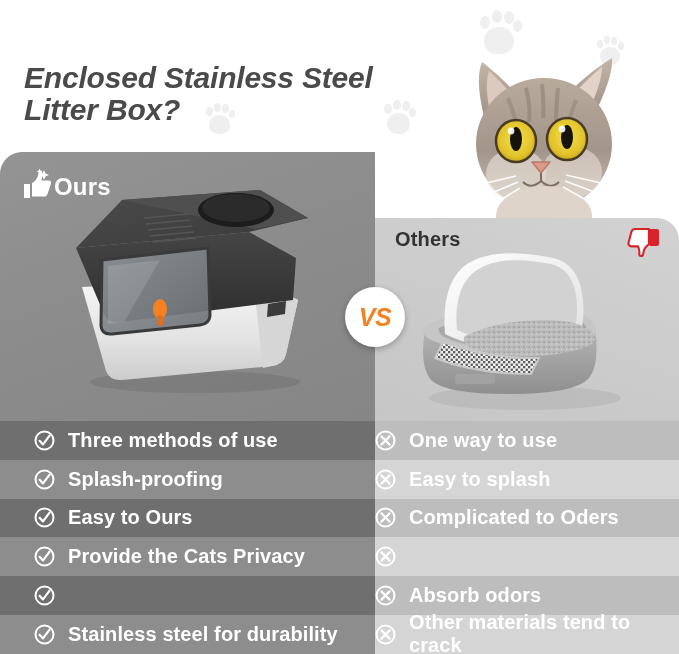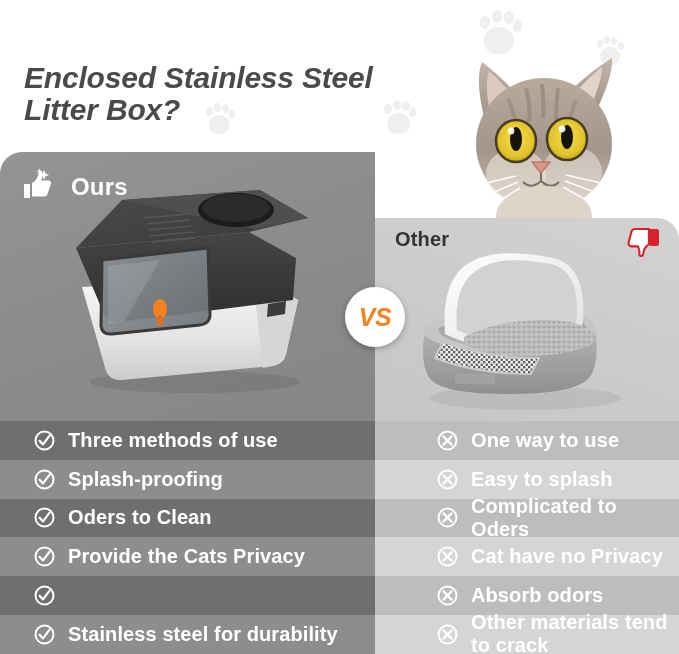--- a/index.html
+++ b/index.html
@@ -37,21 +37,21 @@
     position:absolute;left:0;top:152px;width:375px;height:270px;
     background:linear-gradient(160deg,#949494 0%,#8c8c8c 45%,#868686 100%);
     border-top-left-radius:22px;
   }
   .panel-others{
     position:absolute;left:375px;top:218px;width:304px;height:204px;
     background:linear-gradient(200deg,#d2d2d2 0%,#cbcbcb 55%,#c6c6c6 100%);
     border-top-right-radius:22px;
   }
 
-  .ours-head{position:absolute;left:20px;top:16px;display:flex;align-items:center;gap:17px;}
+  .ours-head{position:absolute;left:20px;top:16px;display:flex;align-items:center;gap:0;}
   .ours-head .lbl{font-size:24px;font-weight:bold;color:#ffffff;letter-spacing:0.2px;}
   .others-head{position:absolute;left:20px;top:10px;}
   .others-head .lbl{font-size:20px;font-weight:bold;color:#333333;letter-spacing:0.2px;}
   .thumb-down-wrap{position:absolute;right:18px;top:8px;}
 
   
   .vs{
     position:absolute;left:345px;top:287px;width:60px;height:60px;border-radius:50%;
     background:#ffffff;box-shadow:0 2px 6px rgba(0,0,0,.28);
     display:flex;align-items:center;justify-content:center;
@@ -61,21 +61,21 @@
 
   
   .prod-ours{position:absolute;left:60px;top:30px;width:265px;height:215px;}
   .prod-others{position:absolute;left:28px;top:28px;width:245px;height:168px;}
 
   
   .rows{position:absolute;left:0;top:421px;width:679px;height:233px;}
   .rowline{position:relative;height:38.8px;width:679px;}
   .cell{position:absolute;top:0;height:100%;display:flex;align-items:center;}
   .cell.left{left:0;width:375px;padding-left:34px;box-sizing:border-box;}
-  .cell.right{left:375px;width:304px;padding-left:62px;box-sizing:border-box;}
+  .cell.right{left:375px;width:304px;box-sizing:border-box;}
   .cell .txt{font-size:20px;font-weight:bold;color:#ffffff;letter-spacing:0.1px;margin-left:13px;}
   .cell.right .txt{color:#ffffff;}
   .ico{flex:0 0 auto;width:21px;height:21px;}
   .lrow-a{background:#6f6f6f;}
   .lrow-b{background:#8d8d8d;}
   .rrow-a{background:#bdbdbd;}
   .rrow-b{background:#d5d5d5;}
 </style>
 </head>
 <body>
@@ -242,21 +242,21 @@
         <rect x="97" y="133" width="6" height="11" rx="3" fill="#E2701A"></rect>
 
         <path d="M208 122 l18 -3 l-1 13 l-18 3 z" fill="#3b3b3b"></path>
       </svg>
     </div>
   </div>
 
   <div class="panel-others">
 
     <div class="others-head">
-      <span class="lbl">Other</span>
+      <span class="lbl">Others</span>
     </div>
 
     <div class="thumb-down-wrap">
       <svg width="36" height="36" viewBox="0 0 36 36">
         <path d="M25 3 h7 a2 2 0 0 1 2 2 v13 a2 2 0 0 1 -2 2 h-7 z" fill="#d8232a"></path>
         <path d="M24 3 H10 c-1.8 0-3.2 1.2-3.6 2.8 L3.6 16.6 C3 18.5 4.4 20.4 6.4 20.4 H13 c0.9 2 1.7 4.6 1.3 7.6 -0.35 2.6 3.4 2.6 3.8 0 C18.6 24 20.6 20.2 24 18.4 Z" fill="#ffffff" stroke="#d8232a" stroke-width="2.1" stroke-linejoin="round"></path>
         <path d="M24 3 v15.6" stroke="#d8232a" stroke-width="2.1"></path>
       </svg>
     </div>
 
@@ -355,21 +355,21 @@
     </div>
 
     <div class="rowline">
       <div class="cell left lrow-a">
         <span class="ico">
           <svg width="21" height="21" viewBox="0 0 21 21">
               <circle cx="10.5" cy="10.5" r="9" fill="none" stroke="#fff" stroke-width="2"></circle>
               <path d="M5.6 10.8 L9 14.4 L15.6 5.6" fill="none" stroke="#fff" stroke-width="2.2" stroke-linecap="round" stroke-linejoin="round"></path>
             </svg>
         </span>
-        <span class="txt">Oders to Clean</span>
+        <span class="txt">Easy to Ours</span>
       </div>
       <div class="cell right rrow-a">
         <span class="ico">
           <svg width="21" height="21" viewBox="0 0 21 21">
               <circle cx="10.5" cy="10.5" r="9" fill="none" stroke="#fff" stroke-width="2"></circle>
               <path d="M6.4 6.4 L14.6 14.6 M14.6 6.4 L6.4 14.6" stroke="#fff" stroke-width="2.2" stroke-linecap="round"></path>
             </svg>
         </span>
         <span class="txt">Complicated to Oders</span>
       </div>
@@ -385,21 +385,20 @@
         </span>
         <span class="txt">Provide the Cats Privacy</span>
       </div>
       <div class="cell right rrow-b">
         <span class="ico">
           <svg width="21" height="21" viewBox="0 0 21 21">
               <circle cx="10.5" cy="10.5" r="9" fill="none" stroke="#fff" stroke-width="2"></circle>
               <path d="M6.4 6.4 L14.6 14.6 M14.6 6.4 L6.4 14.6" stroke="#fff" stroke-width="2.2" stroke-linecap="round"></path>
             </svg>
         </span>
-        <span class="txt">Cat have no Privacy</span>
       </div>
     </div>
 
     <div class="rowline">
       <div class="cell left lrow-a">
         <span class="ico">
           <svg width="21" height="21" viewBox="0 0 21 21">
               <circle cx="10.5" cy="10.5" r="9" fill="none" stroke="#fff" stroke-width="2"></circle>
               <path d="M5.6 10.8 L9 14.4 L15.6 5.6" fill="none" stroke="#fff" stroke-width="2.2" stroke-linecap="round" stroke-linejoin="round"></path>
             </svg>

